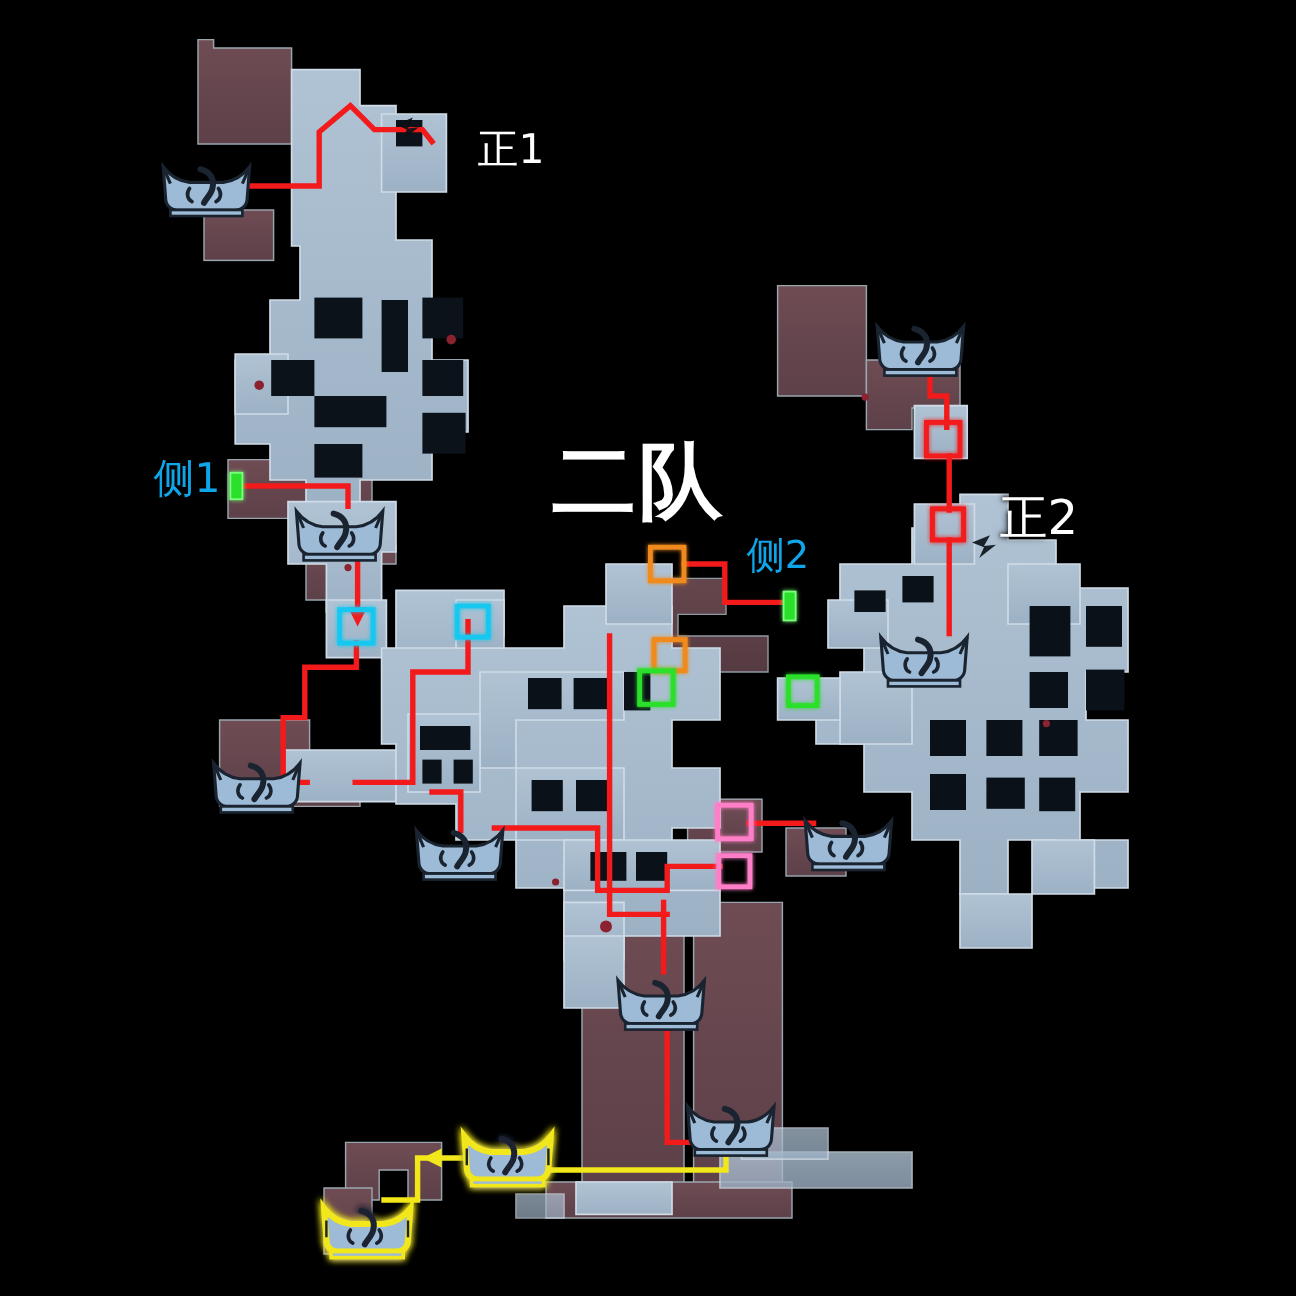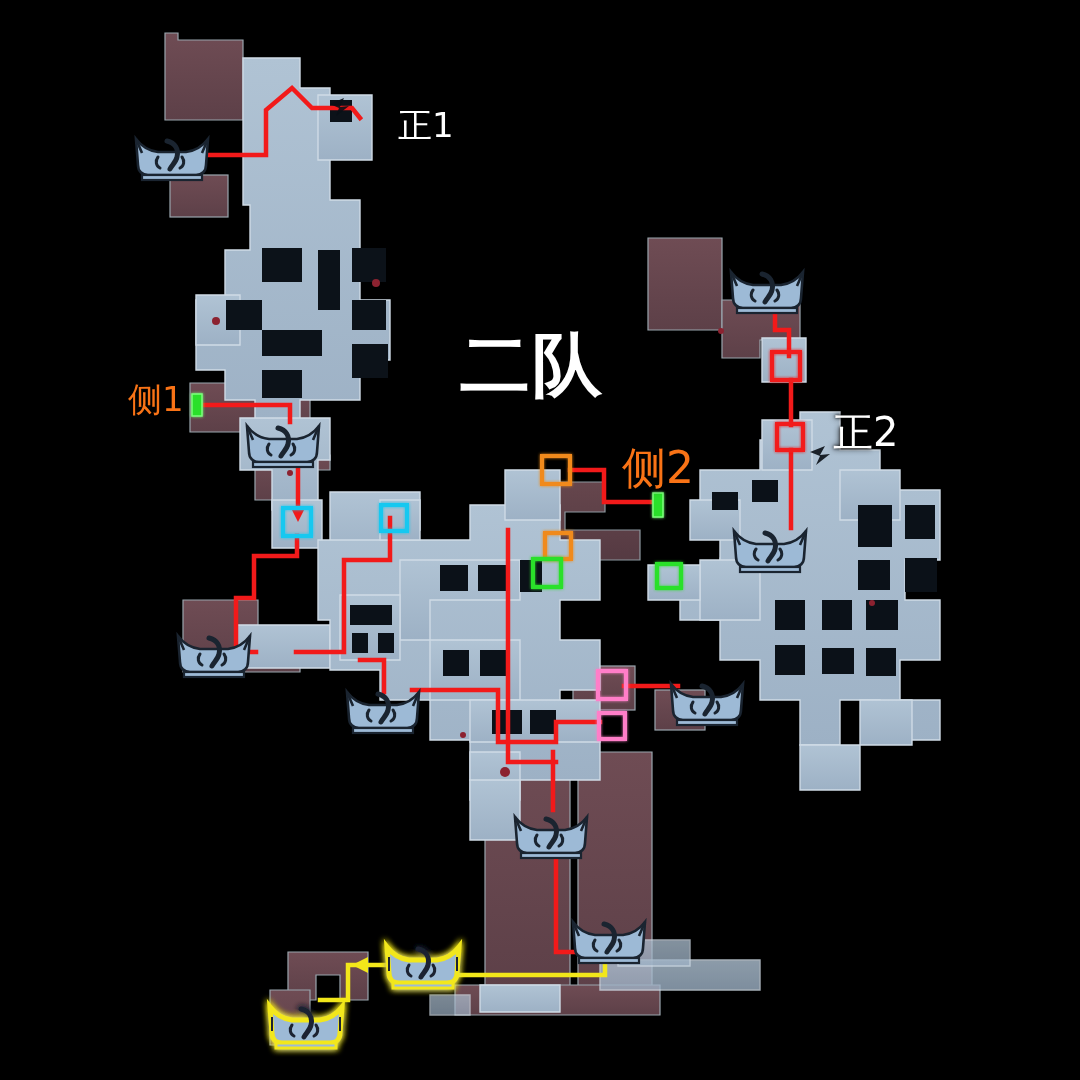--- a/index.html
+++ b/index.html
@@ -2,24 +2,24 @@
 <html><head>
 <meta charset="utf-8">
 <style>
   html,body{margin:0;padding:0;background:#000;}
   body{width:1080px;height:1080px;overflow:hidden;
        font-family:"DejaVu Sans","Liberation Sans",sans-serif;}
   #stage{position:relative;width:1080px;height:1080px;background:#000;overflow:hidden;}
   svg.map{position:absolute;left:0;top:0;width:1080px;height:1080px;}
   .lbl{position:absolute;color:#fff;font-weight:400;line-height:1;
        text-shadow:0 0 3px #000,0 0 6px #000;white-space:nowrap;}
-  .lbl.green{color:#f97316;text-shadow:0 0 4px #000,0 0 8px #000;}
+  .lbl.green{color:#0ea5e9;text-shadow:0 0 4px #000,0 0 8px #000;}
   .title{position:absolute;color:#fff;font-weight:700;line-height:1;
          letter-spacing:2px;white-space:nowrap;
-         text-shadow:0 0 6px #000,0 0 12px #000;}
+         text-shadow:0 0 6px #000,0 0 12px #000;margin-top:36px;}
 </style>
 </head>
 <body>
 
 <div id="stage">
 
   <svg class="map" viewBox="0 0 1080 1080">
     <defs>
       <linearGradient id="floorGrad" x1="0" y1="0" x2="0" y2="1">
         <stop offset="0%" stop-color="#b0c3d4"></stop>
@@ -315,15 +315,15 @@
   </svg>
 
   <div class="title" style="left:460px;top:330px;font-size:70px;">二队</div>
 
   <div class="lbl" style="left:398px;top:108px;font-size:34px;">正1</div>
 
   <div class="lbl" style="left:833px;top:412px;font-size:40px;">正2</div>
 
   <div class="lbl green" style="left:128px;top:382px;font-size:34px;">侧1</div>
 
-  <div class="lbl green" style="left:622px;top:446px;font-size:44px;">侧2</div>
+  <div class="lbl green" style="left:622px;top:446px;font-size:32px;">侧2</div>
 
 </div>
 
 </body></html>

